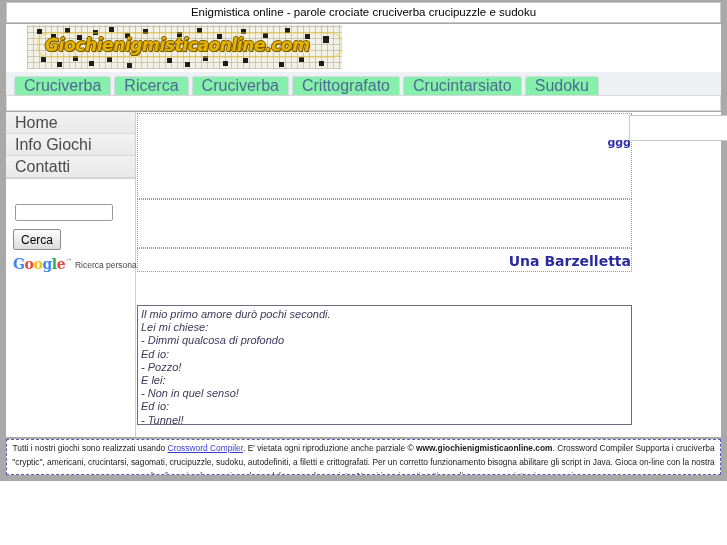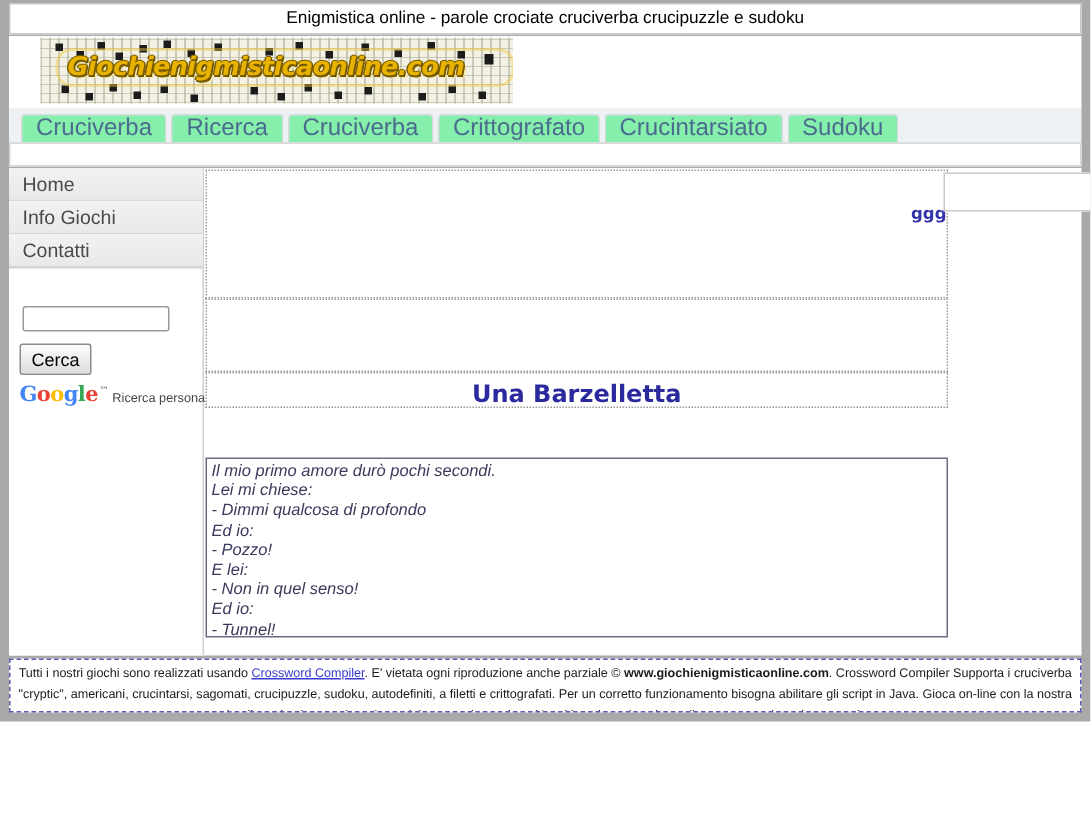--- a/index.html
+++ b/index.html
@@ -144,21 +144,21 @@
     width: 130px; height: 325px;
     background: #ffffff;
     border-right: 1px solid #cfcfcf;
     box-sizing: border-box;
   }
   #sidebar-menu { border-bottom: 1px solid #d2d2d2; }
   .side-item {
     height: 21px;
     line-height: 21px;
     padding-left: 9px;
-    font-size: 13px;
+    font-size: 16px;
     color: #4a4a4a;
     background: linear-gradient(180deg,#f2f2f2 0%, #e9e9e9 100%);
     border-bottom: 1px solid #d7d7d7;
     cursor: pointer;
     white-space: nowrap;
   }
 
   #search-box {
     position: absolute;
     left: 9px; top: 92px;
@@ -257,24 +257,24 @@
   }
 
   #barz-head-block {
     left: 0; top: 136px;
     width: 495px; height: 24px;
   }
   #barz-head {
     position: absolute;
     left: 0; top: 4px;
     width: 100%;
-    text-align: center;
+    text-align: right;
     font-family: "DejaVu Sans", sans-serif;
     font-weight: bold;
-    font-size: 16px;
+    font-size: 14px;
     color: #2a2a9e;
   }
 
   #joke-panel {
     position: absolute;
     left: 0; top: 193px;
     width: 495px; height: 120px;
     border: 1px solid #6b6b85;
     background: #ffffff;
     box-sizing: border-box;

